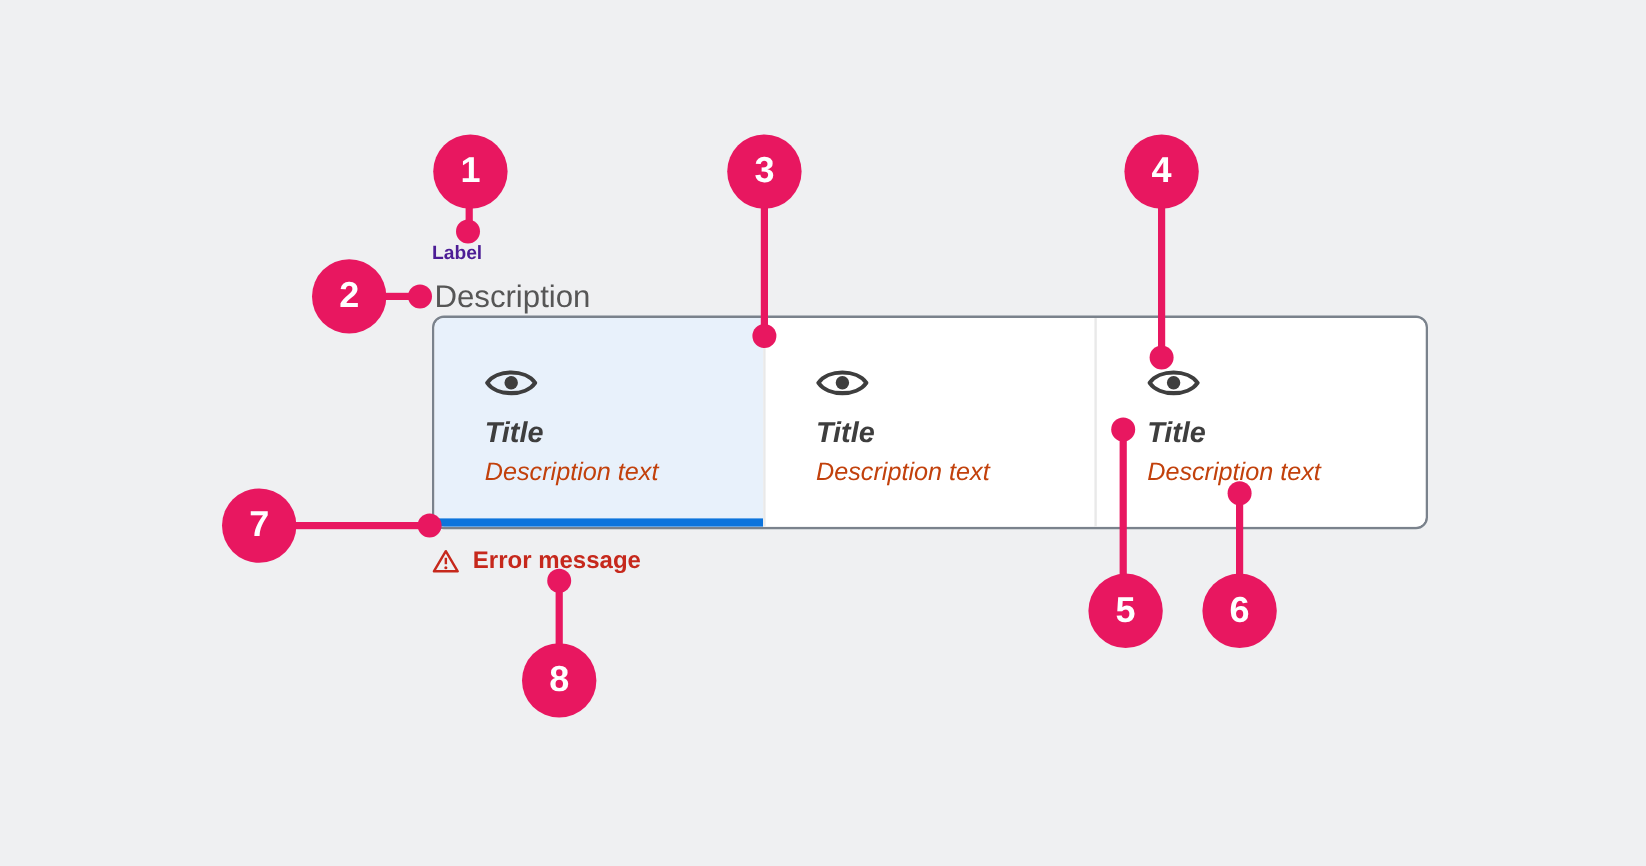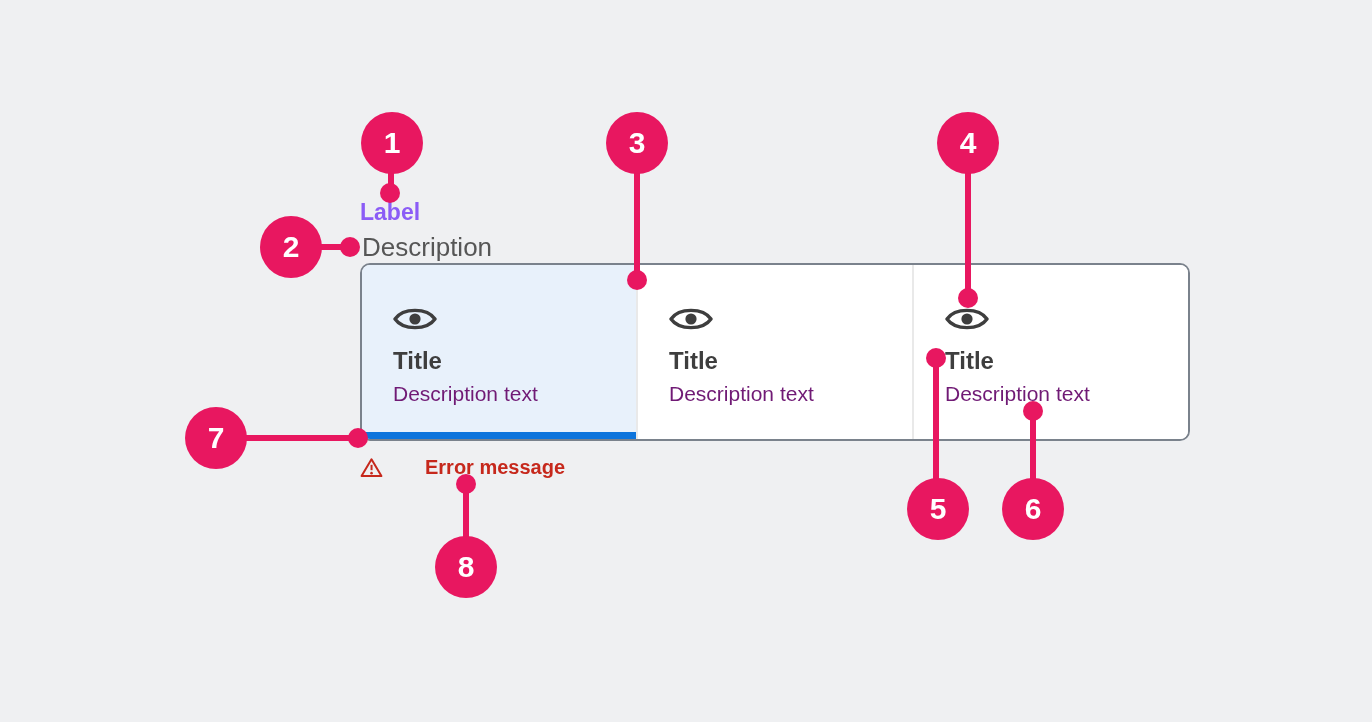--- a/index.html
+++ b/index.html
@@ -4,51 +4,51 @@
 <style>
   html,body{margin:0;padding:0;background:#eff0f2;}
   .canvas{
     position:relative;width:1372px;height:722px;overflow:hidden;
     background:#eff0f2;
     font-family:"Liberation Sans","DejaVu Sans",sans-serif;
   }
   
   .field-label{
     position:absolute;left:360px;top:199px;
-    font-size:23px;font-weight:bold;color:#8b5cf6;line-height:26px;
+    font-size:16px;font-weight:bold;color:#4c1d95;line-height:26px;
   }
   .field-description{
     position:absolute;left:362px;top:234px;
     font-size:26px;color:#565656;line-height:26px;
   }
   
   .tile-group{
     position:absolute;left:360px;top:263px;width:830px;height:178px;
     background:#ffffff;border:2px solid #7a828c;border-radius:10px;
     box-sizing:border-box;display:flex;overflow:hidden;z-index:1;
   }
   .tile{
     position:relative;flex:1 1 0;box-sizing:border-box;
-    padding:38px 0 0 31px;background:#ffffff;cursor:pointer;
+    padding:38px 0 0 42px;background:#ffffff;cursor:pointer;font-style:italic;
   }
   .tile + .tile{border-left:2px solid #e9e9e9;}
   .tile.selected{background:#e8f1fb;}
   .selected-bar{
     position:absolute;left:0;right:0;bottom:0;height:7px;background:#0d74dc;
   }
   .eye{display:block;width:44px;height:32px;}
   .tile-title{
     margin-top:12px;font-size:24px;font-weight:bold;color:#3e3e3e;line-height:28px;
   }
   .tile-desc{
-    margin-top:6px;font-size:21px;color:#701a75;line-height:26px;
+    margin-top:6px;font-size:21px;color:#c2410c;line-height:26px;
   }
   
   .error-row{
-    position:absolute;left:360px;top:455px;display:flex;align-items:center;z-index:1;gap:31px;
+    position:absolute;left:360px;top:455px;display:flex;align-items:center;z-index:1;
   }
   .warn{display:block;width:23px;height:21px;}
   .error-text{
     margin-left:11px;font-size:20px;font-weight:bold;color:#c6281c;line-height:24px;
   }
   
   .stem{position:absolute;background:#e81760;z-index:2;}
   .dot{position:absolute;width:20px;height:20px;border-radius:50%;background:#e81760;z-index:3;}
   .marker-circle{
     position:absolute;width:62px;height:62px;border-radius:50%;background:#e81760;

